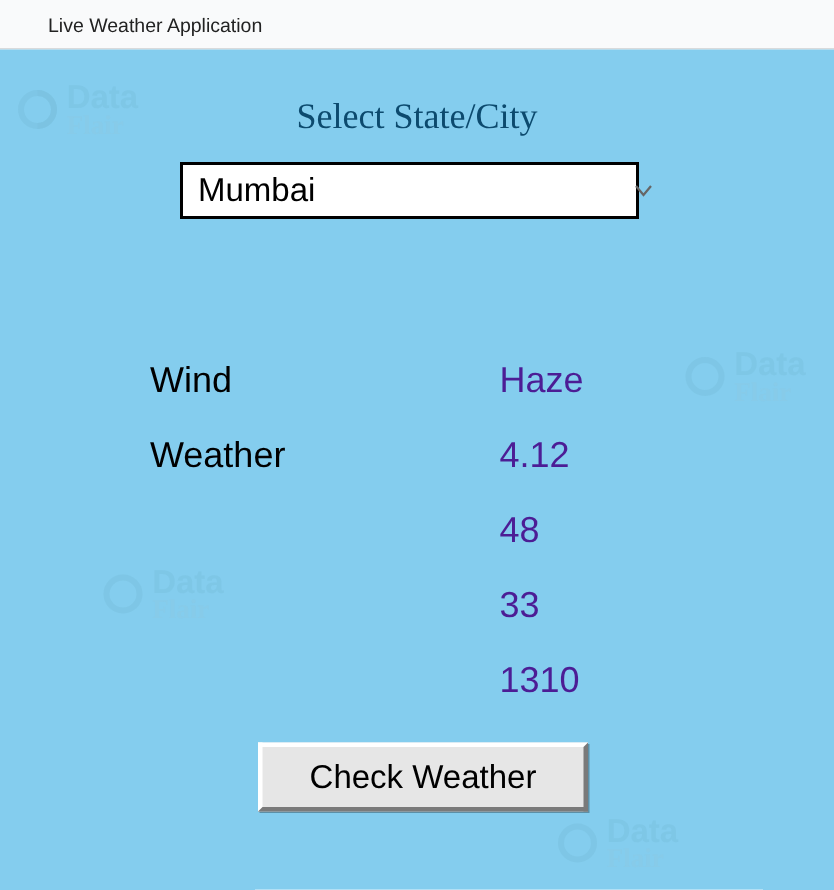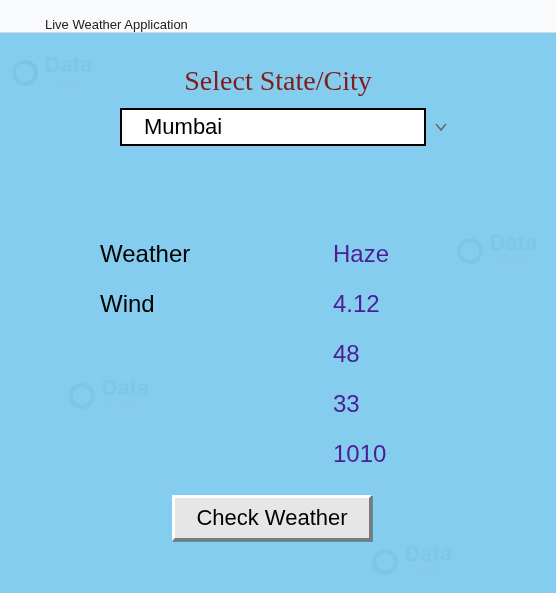--- a/index.html
+++ b/index.html
@@ -9,22 +9,22 @@
     background: #fff;
     width: 556px;
     height: 593px;
     overflow: hidden;
   }
   .titlebar {
     height: 33px;
     background: #f9fafb;
     border-bottom: 1px solid #d8dadc;
     display: flex;
-    align-items: flex-end;
-    padding-left: 45px;
+    align-items: center;
+    padding-left: 32px;
     font-size: 13px;
     color: #222;
   }
   .app {
     position: relative;
     width: 556px;
     height: 560px;
     background: #84cdee;
     overflow: hidden;
   }
@@ -47,34 +47,34 @@
     vertical-align: middle;
   }
   .watermark .wm-top { font-size: 22px; letter-spacing: 0px; }
   .watermark .wm-bot { font-size: 18px; color: rgba(140, 200, 225, 0.4); font-weight: 600; font-family: Liberation Serif, serif; }
   .heading {
     position: absolute;
     top: 32px;
     left: 0; right: 0;
     text-align: center;
     font-family: Georgia, "Times New Roman", serif;
-    font-size: 28px;
-    color: #7f1d1d;
+    font-size: 24px;
+    color: #0c4a6e;
   }
   .combo {
     position: absolute;
     top: 75px;
     left: 120px;
     width: 306px;
     height: 38px;
     background: #fff;
     border: 2px solid #000;
     display: flex;
     align-items: center;
-    padding: 0 20px;
+    padding: 0 8px;
   }
   .combo input {
     flex: 1;
     border: none;
     outline: none;
     font-family: Arial, sans-serif;
     font-size: 22px;
     color: #000;
     background: transparent;
   }
@@ -98,21 +98,21 @@
     font-size: 24px;
     height: 50px;
     line-height: 30px;
   }
   .row-label { color: #000; }
   .row-value { color: #4c1d95; font-weight: 400; }
   .check-btn {
     position: absolute;
     top: 462px;
     left: 172px;
-    width: 200px;
+    width: 220px;
     height: 46px;
     background: #e6e6e6;
     border-top: 3px solid #fff;
     border-left: 3px solid #fff;
     border-right: 3px solid #7a7a7a;
     border-bottom: 3px solid #7a7a7a;
     font-family: Arial, sans-serif;
     font-size: 22px;
     color: #000;
     cursor: pointer;
@@ -182,29 +182,29 @@
   <div class="combo">
     <input type="text" value="Mumbai " style="">
     <span class="chev">
       <svg viewBox="0 0 14 14" width="14" height="14">
           <path d="M2 4 L7 10 L12 4" fill="none" stroke="#666" stroke-width="1.5"></path>
         </svg>
     </span>
   </div>
 
   <div class="labels">
+    <div class="row-label">Wind</div>
     <div class="row-label">Weather</div>
-    <div class="row-label">Wind</div>
   </div>
 
   <div class="values">
     <div class="row-value">Haze</div>
     <div class="row-value">4.12</div>
     <div class="row-value">48</div>
     <div class="row-value">33</div>
-    <div class="row-value">1010</div>
+    <div class="row-value">1310</div>
   </div>
 
   <div class="check-btn">
     <span>Check Weather</span>
   </div>
 
 </div>
 
 </body></html>

